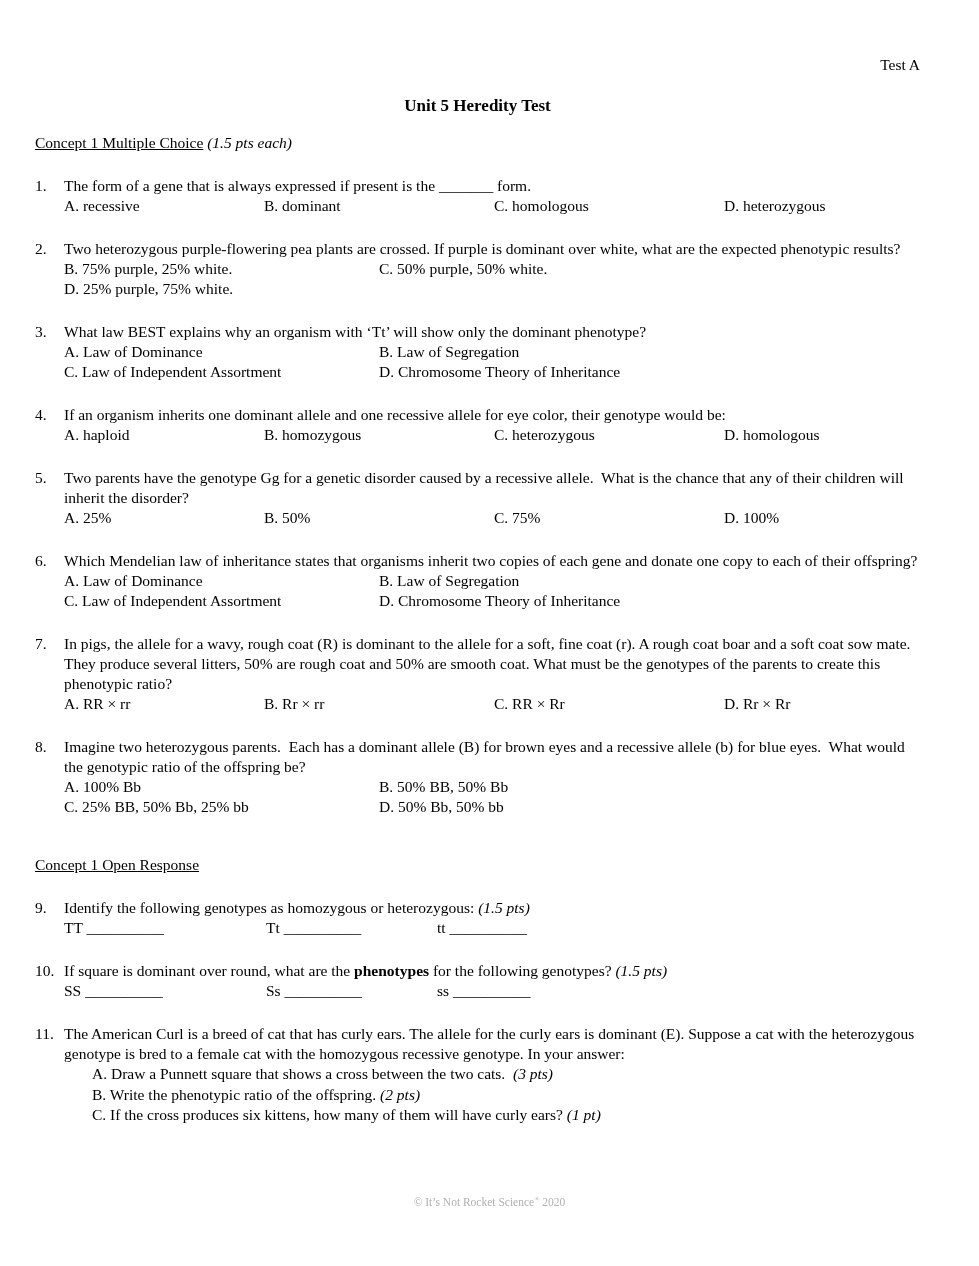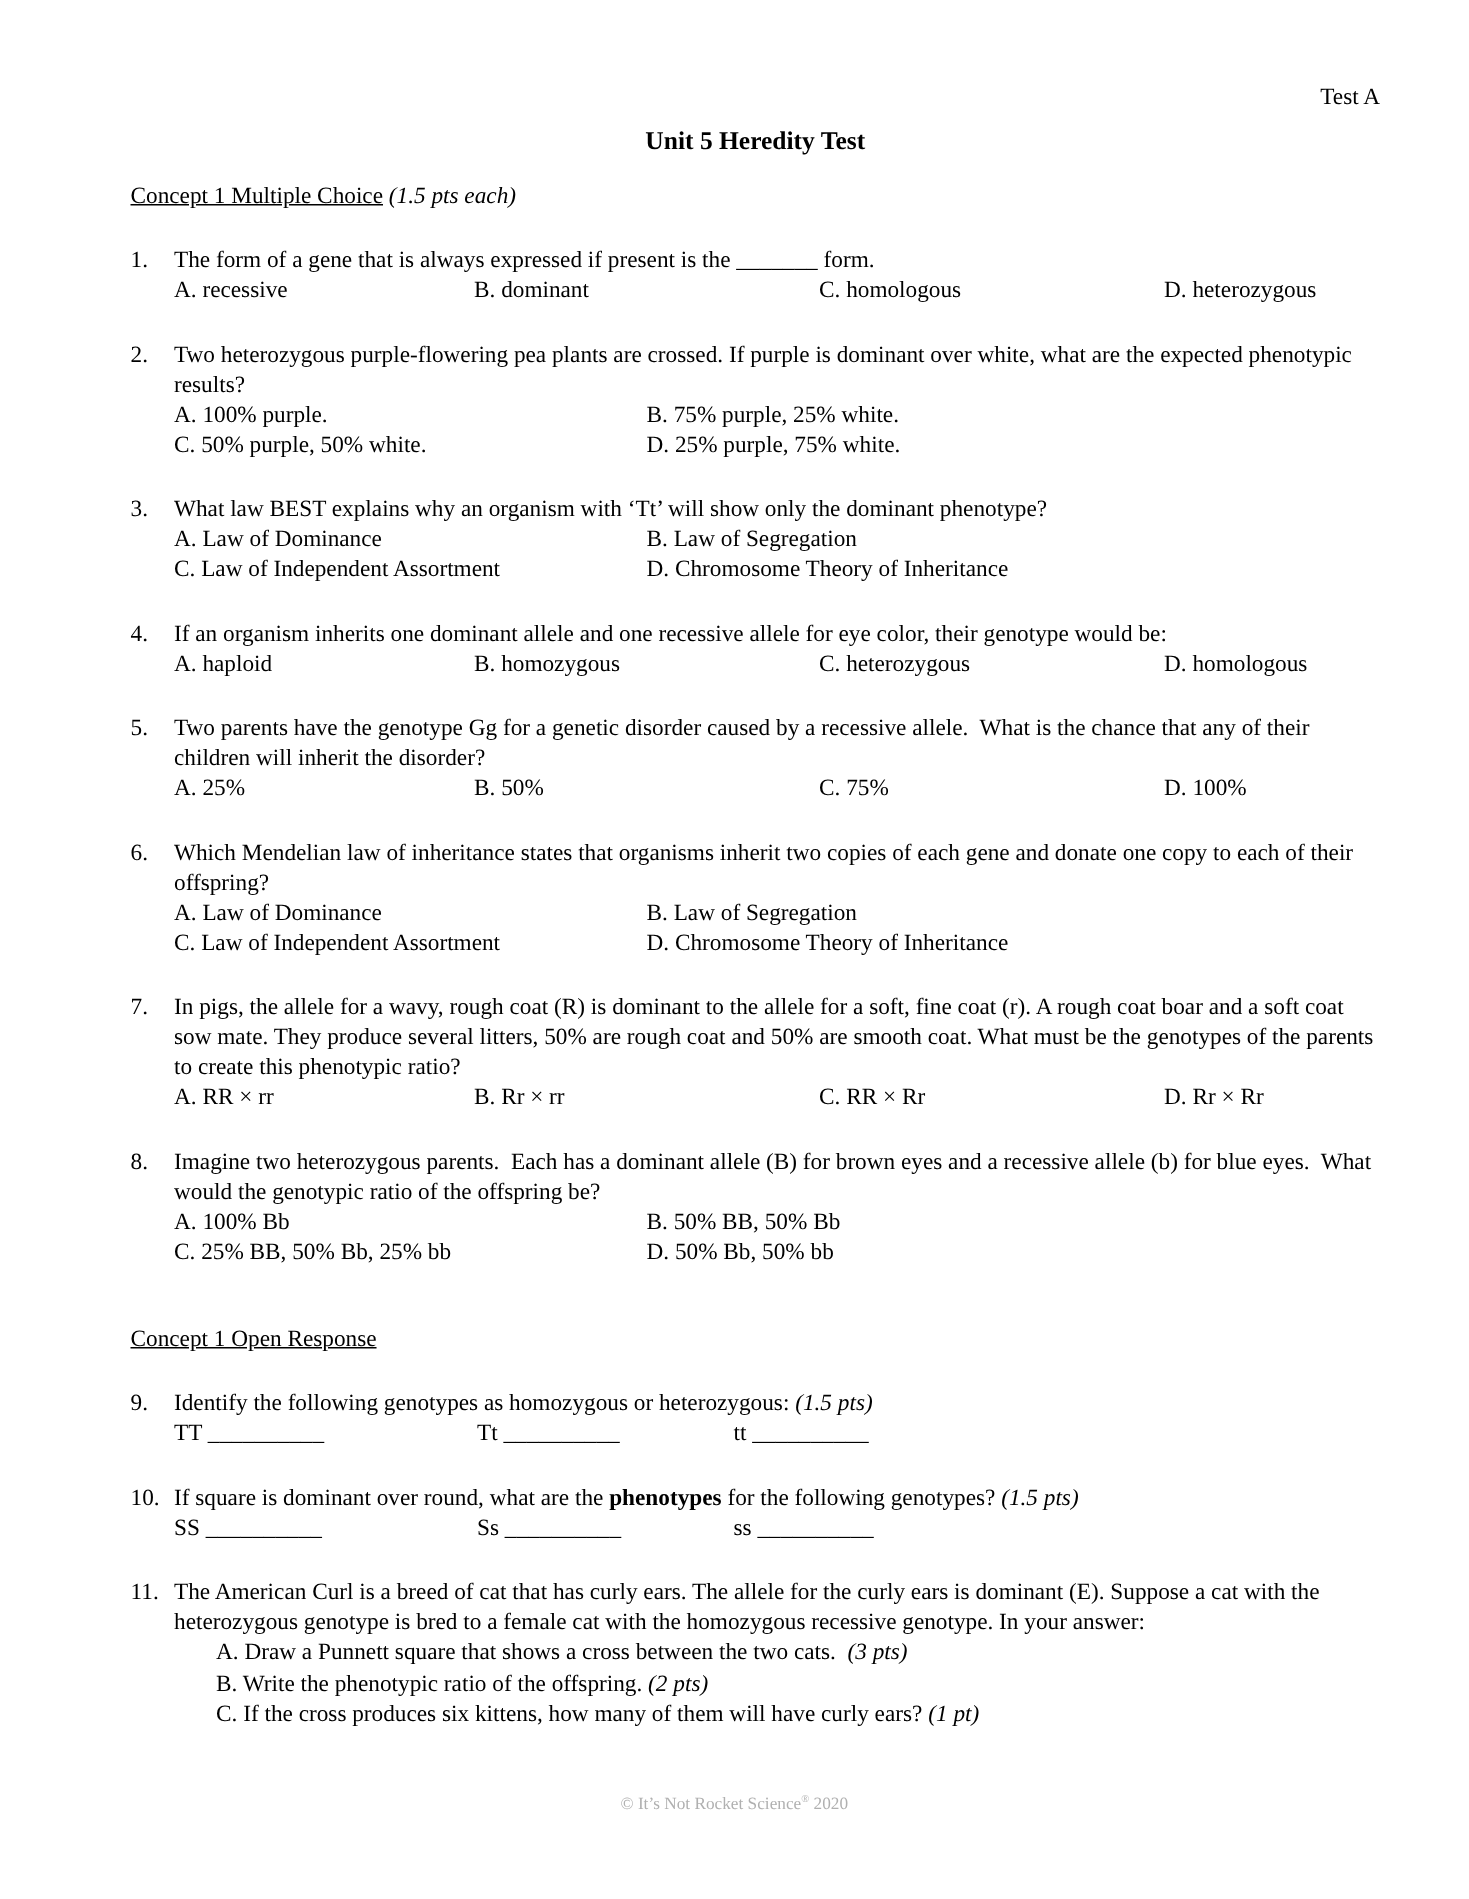--- a/index.html
+++ b/index.html
@@ -7,26 +7,26 @@
   .page {
     position: relative;
     width: 979px;
     height: 1266px;
     margin: 0 auto;
     background: #ffffff;
     font-family: "Liberation Serif", "DejaVu Serif", serif;
     font-size: 15.5px;
     line-height: 20px;
     color: #000;
-    padding: 55px 59px 0 87px;
+    padding: 55px 59px 0 35px;
     overflow: hidden;
   }
   [data-bind] { white-space: pre-wrap; }
   .test-label { text-align: right; line-height: 20px; }
-  .page-title { text-align: center; font-weight: bold; font-size: 17px; line-height: 22px; margin-top: 8px; }
+  .page-title { text-align: center; font-weight: bold; font-size: 17px; line-height: 22px; margin-top: 20px; }
   .section-heading { margin-top: 16px; line-height: 20px; }
   .section-heading .head { font-weight: normal; text-decoration: underline; }
   .section-heading .pts { font-style: italic; }
   .section-heading.or { margin-top: 38px; }
   .pts { font-style: italic; text-align: right; }
   .question { display: flex; margin-top: 23px; }
   .qnum { width: 29px; flex: 0 0 29px; }
   .qbody { flex: 1 1 auto; min-width: 0; }
   .opts4 { display: grid; grid-template-columns: 200px 230px 230px auto; }
   .opts2 { display: grid; grid-template-columns: 315px auto; }
@@ -69,21 +69,20 @@
         <span class="opt" data-bind="questions.q1.options.3">D. heterozygous</span>
       </div>
     </div>
   </div>
 
   <div class="question">
     <div class="qnum" data-bind="questions.q2.number">2.</div>
     <div class="qbody">
       <div class="qtext" data-bind="questions.q2.text">Two heterozygous purple-flowering pea plants are crossed. If purple is dominant over white, what are the expected phenotypic results?</div>
       <div class="opts2">
-        <span class="opt" data-bind="questions.q2.options.0">A. 100% purple.</span>
         <span class="opt" data-bind="questions.q2.options.1">B. 75% purple, 25% white.</span>
         <span class="opt" data-bind="questions.q2.options.2">C. 50% purple, 50% white.</span>
         <span class="opt" data-bind="questions.q2.options.3">D. 25% purple, 75% white.</span>
       </div>
     </div>
   </div>
 
   <div class="question">
     <div class="qnum" data-bind="questions.q3.number">3.</div>
     <div class="qbody">

